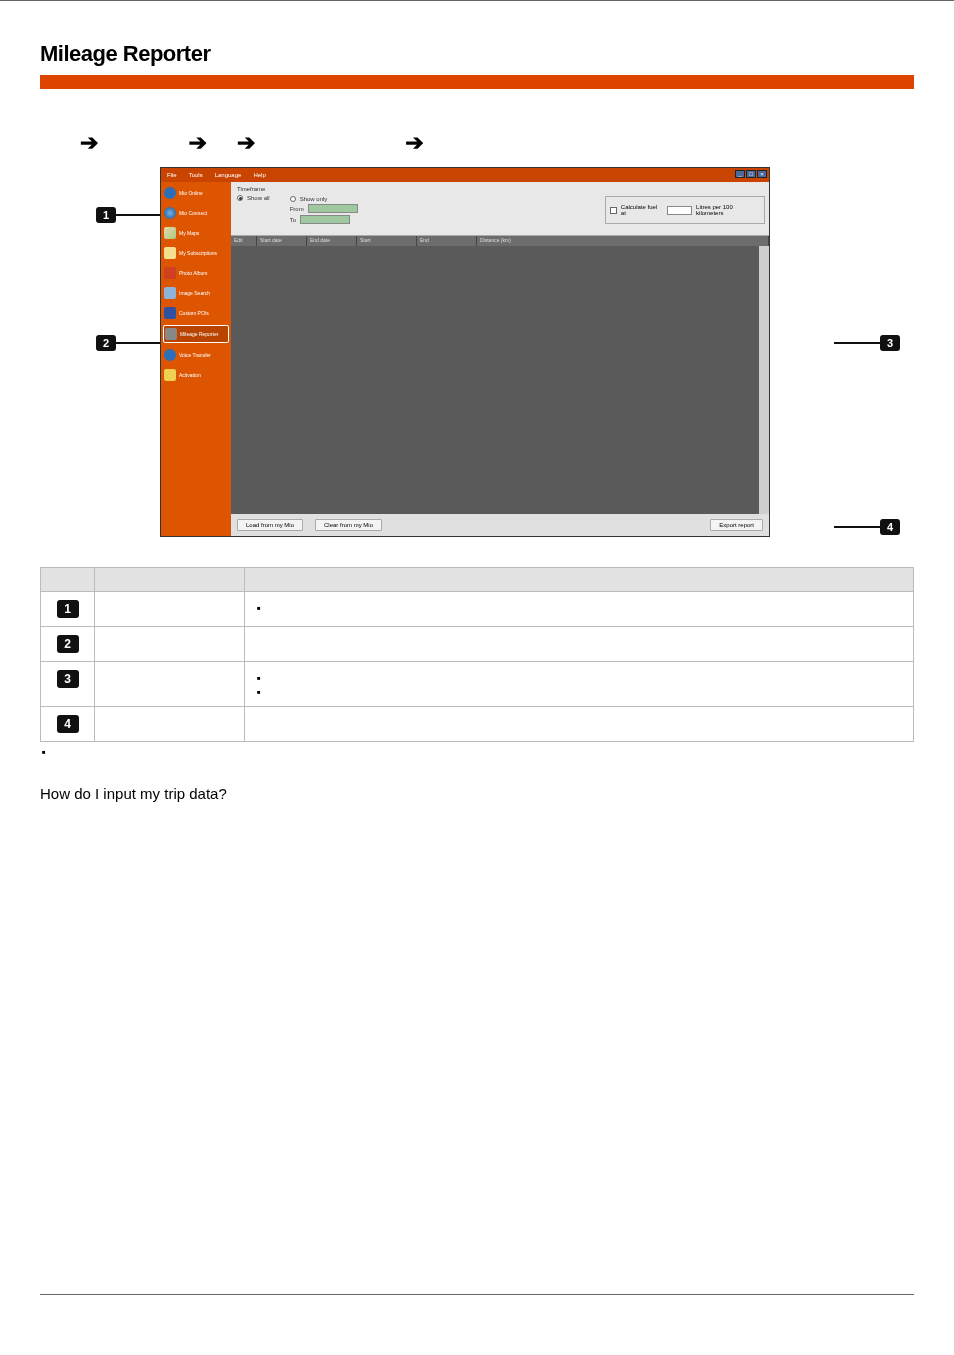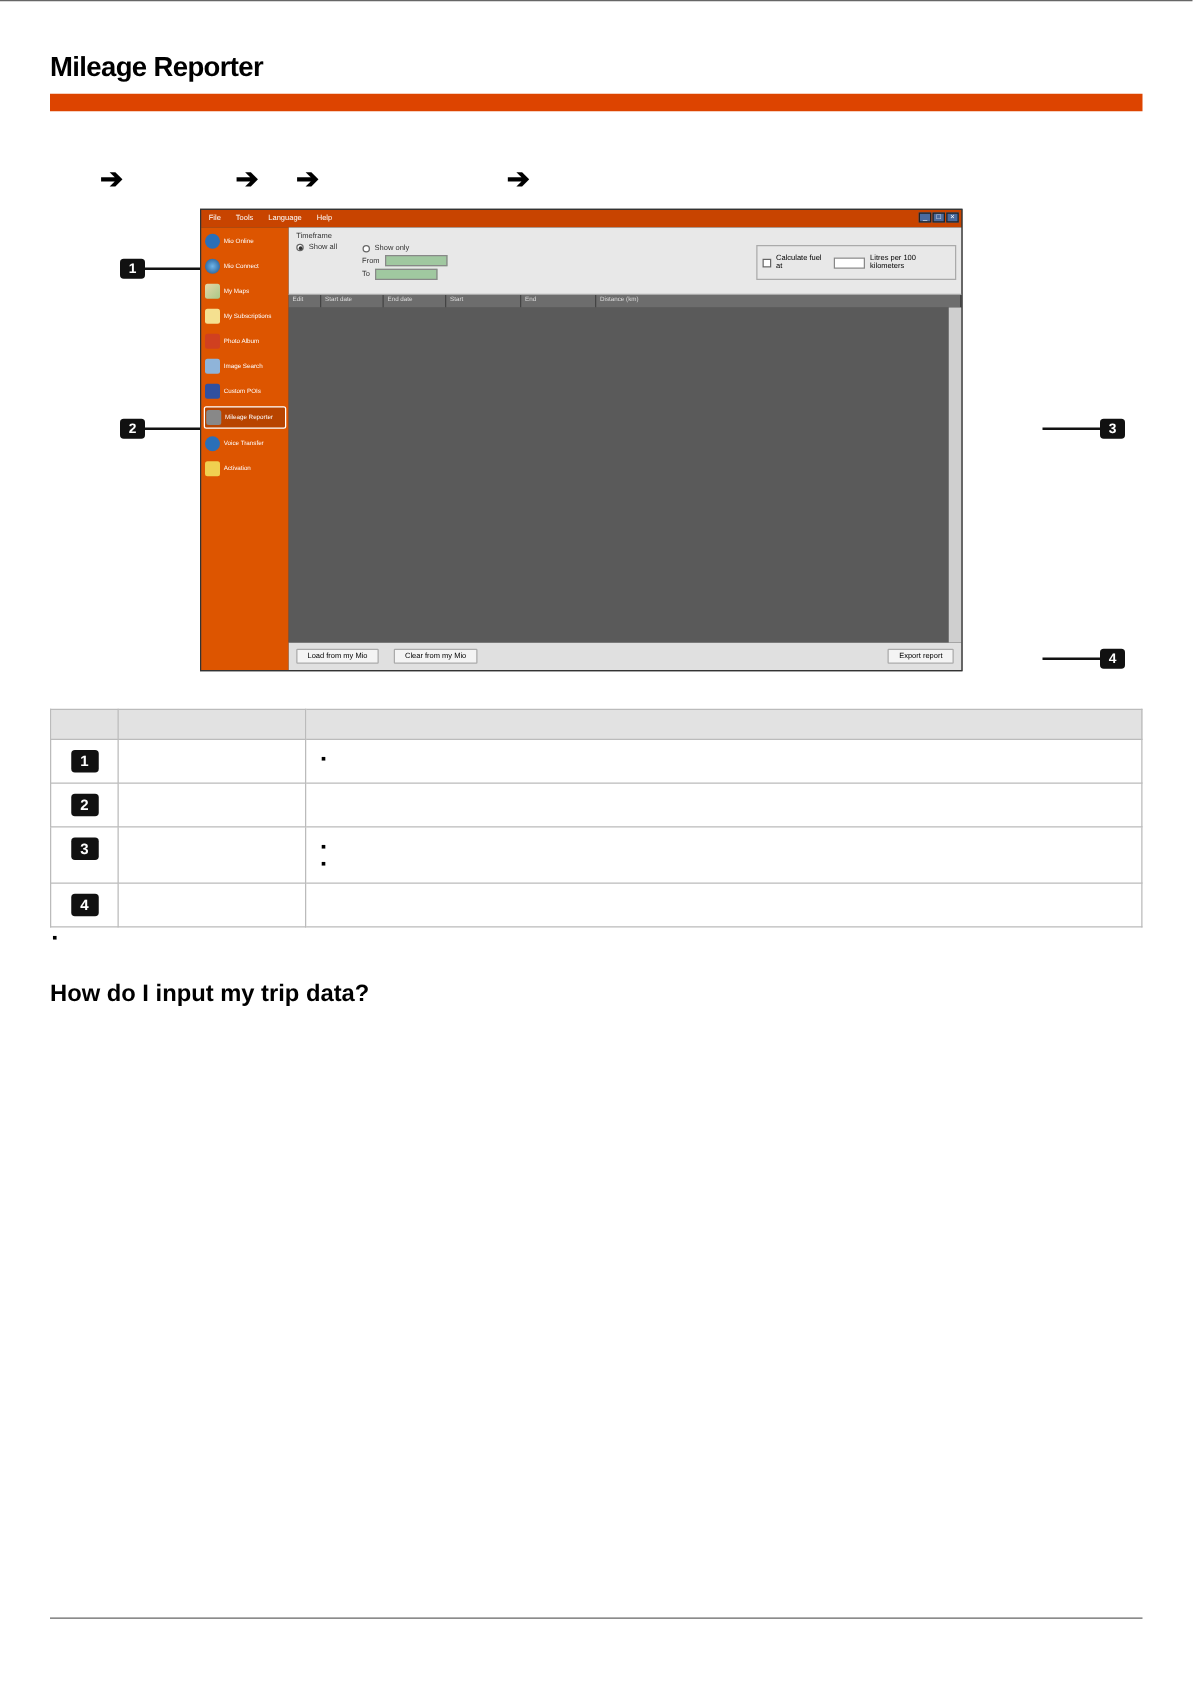--- a/index.html
+++ b/index.html
@@ -257,22 +257,22 @@
     font-weight: bold;
     border-radius: 3px;
     align-items: center;
     justify-content: center;
   }
   .legend ul { list-style: none; padding-left: 2px; }
   .legend li::before { content: "■"; font-size: 6px; margin-right: 8px; vertical-align: middle; }
   .bullet-line::before { content: "■"; font-size: 6px; margin-right: 6px; vertical-align: middle; }
   .bullet-line { font-size: 10px; margin-top: 4px; margin-left: 2px; }
   .subsection-title {
-    font-size: 19px;
-    font-weight: bold;
+    font-size: 15px;
+    font-weight: normal;
     margin-top: 28px;
   }
   .footer-hr {
     position: absolute;
     bottom: 60px;
     left: 40px; right: 40px;
     border: none;
     border-top: 1px solid #666;
   }
 </style>

